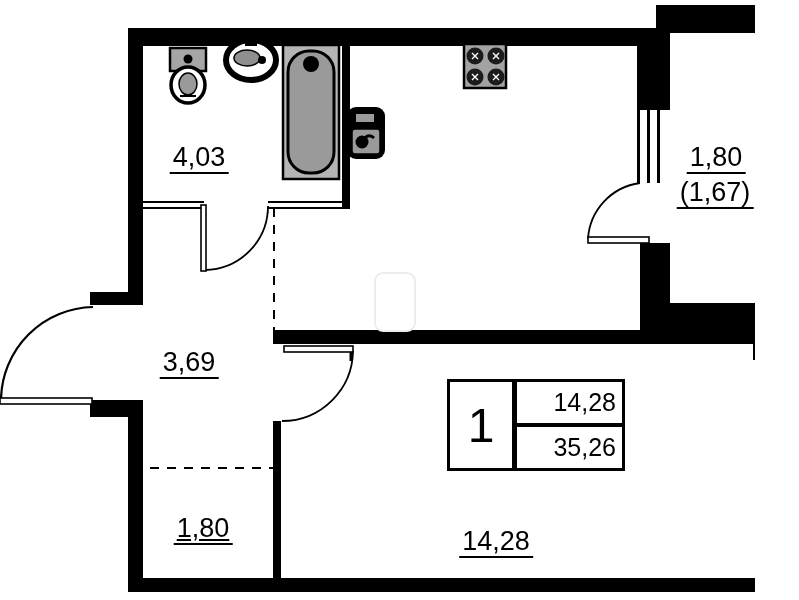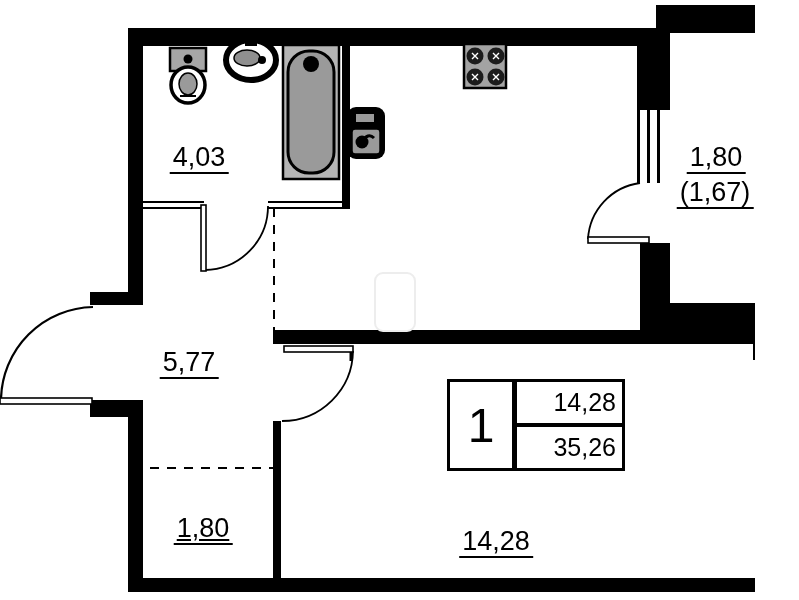--- a/index.html
+++ b/index.html
@@ -132,21 +132,21 @@
       <path d="M472,53 l6,6 M478,53 l-6,6" stroke="#fff" stroke-width="1.4"></path>
       <path d="M493,53 l6,6 M499,53 l-6,6" stroke="#fff" stroke-width="1.4"></path>
       <path d="M472,74 l6,6 M478,74 l-6,6" stroke="#fff" stroke-width="1.4"></path>
       <path d="M493,74 l6,6 M499,74 l-6,6" stroke="#fff" stroke-width="1.4"></path>
     </g>
   </svg>
 
   <div class="roomlabel" style="left:199px;top:143px;">4,03</div>
   <div class="roomlabel" style="left:716px;top:143px;">1,80</div>
   <div class="roomlabel" style="left:715px;top:178px;text-align:center;">(1,67)</div>
-  <div class="roomlabel" style="left:189px;top:348px;">5,77</div>
+  <div class="roomlabel" style="left:189px;top:348px;">3,69</div>
   <div class="roomlabel" style="left:203px;top:514px;text-decoration:underline;">1,80</div>
   <div class="roomlabel" style="left:496px;top:527px;">14,28</div>
 
   <div class="legend">
     <div class="legend-left">1</div>
     <div class="legend-right">
       <div class="legend-row">14,28</div>
       <div class="legend-row">35,26</div>
     </div>
   </div>

